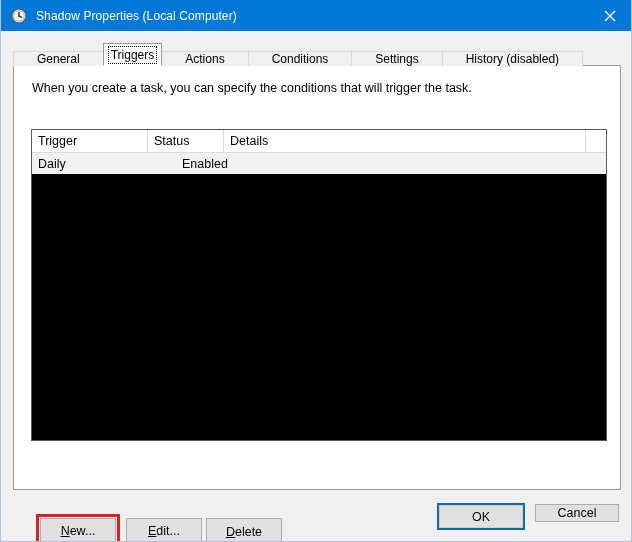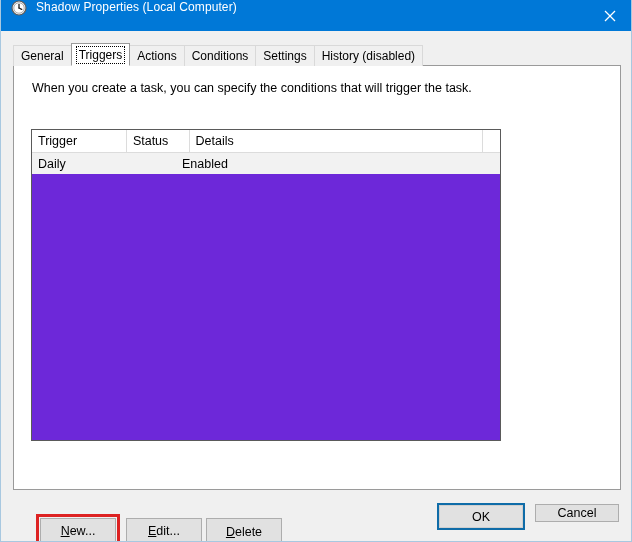--- a/index.html
+++ b/index.html
@@ -29,20 +29,21 @@
   }
 
   
   #titlebar {
     position: absolute;
     left: 0; top: 0;
     width: 632px;
     height: 31px;
     background: #0078d7;
     display: flex;
+    align-items: center;
   }
   #title-icon {
     width: 16px;
     height: 16px;
     margin-left: 10px;
     margin-right: 9px;
     flex: 0 0 auto;
     display: block;
   }
   #title-text {
@@ -68,23 +69,23 @@
   #tabstrip {
     position: absolute;
     left: 12px;
     top: 44px;
     height: 22px;
     display: flex;
     align-items: flex-end;
     z-index: 3;
   }
   .tab {
-    height: 21px;
-    box-sizing: border-box;
-    padding: 0 7px;
+    height: 15px;
+    box-sizing: border-box;
+    padding: 0 23px;
     display: flex;
     align-items: center;
     font-size: 12px;
     color: #000000;
     background: #f0f0f0;
     border: 1px solid #d9d9d9;
     border-bottom: none;
     margin-right: -1px;
     white-space: nowrap;
     cursor: default;
@@ -124,24 +125,24 @@
     font-size: 12.5px;
     color: #000000;
     white-space: nowrap;
   }
 
   
   #listview {
     position: absolute;
     left: 17px;
     top: 63px;
-    width: 470px;
+    width: 576px;
     height: 312px;
     box-sizing: border-box;
-    background: #6d28d9;
+    background: #000000;
     border: 1px solid #5a5a5a;
     overflow: hidden;
   }
   #list-header {
     display: flex;
     height: 23px;
     box-sizing: border-box;
     background: #ffffff;
     border-bottom: 1px solid #dcdcdc;
   }

